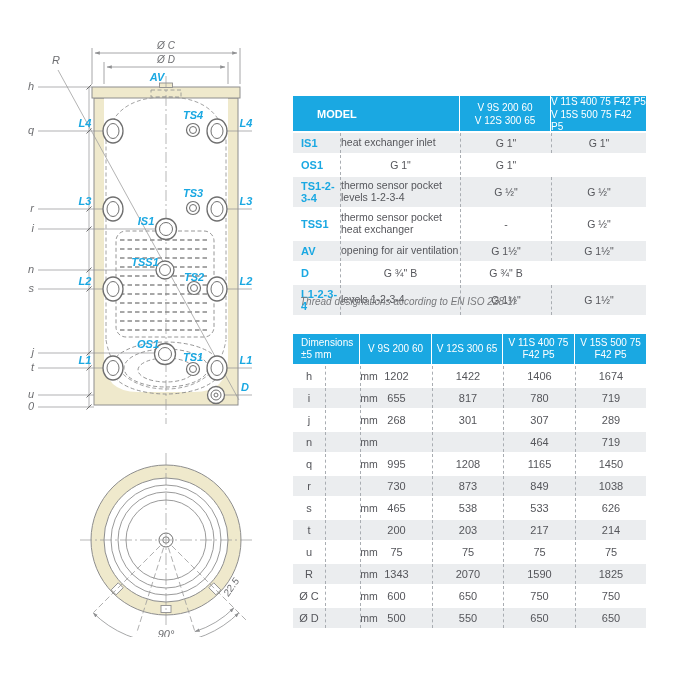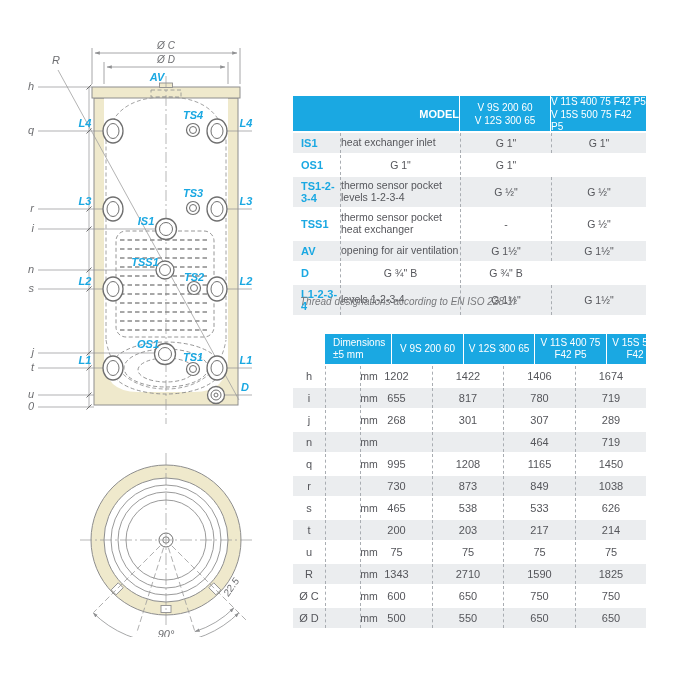--- a/index.html
+++ b/index.html
@@ -10,25 +10,25 @@
   .diagram-svg{position:absolute;left:0;top:0;}
   .dimtext{font:italic 11px "Liberation Sans",sans-serif;fill:#6d6e71;}
   .smalldim{font:italic 10px "Liberation Sans",sans-serif;fill:#6d6e71;}
   .cyanlabel{font:italic bold 11px "Liberation Sans",sans-serif;fill:#1aa8e2;}
 
   
   .model-table{position:absolute;left:293px;top:96px;width:353px;}
   .dims-table{position:absolute;left:293px;top:334px;width:353px;}
   .t-header{display:grid;background:#1aa8e2;color:#fff;}
   .model-table .t-header{grid-template-columns:167px 91px 95px;height:35px;}
-  .dims-table .t-header{grid-template-columns:67px 72px 71px 72px 71px;height:30px;margin-left:32px;}
+  .dims-table .t-header{grid-template-columns:67px 72px 71px 72px 71px;height:30px;}
   .h-cell{display:flex;flex-direction:column;justify-content:center;align-items:center;
           font-size:10px;line-height:1.25;border-right:1px solid #fff;}
   .h-cell:last-child{border-right:none;}
-  .h-cell.left{align-items:flex-end;font-weight:bold;font-size:11px;}
+  .h-cell.left{align-items:flex-start;font-weight:bold;font-size:11px;margin-left:24px;}
   .h-cell.left2{align-items:flex-start;padding-left:8px;font-weight:normal;}
   .t-body{display:block;margin-top:2px;}
   .m-row{display:grid;grid-template-columns:47px 120px 91px 95px;min-height:20px;
          border-bottom:2px solid #fff;align-items:center;}
   .d-row{display:grid;grid-template-columns:32px 35px 72px 71px 72px 71px;height:20px;
          border-bottom:2px solid #fff;align-items:center;}
   .stripe{background:#ebedef;}
   .cell{font-size:10.5px;color:#55565b;padding:3px 0;}
   .cell.code{color:#1aa8e2;font-weight:bold;padding-left:8px;font-size:11px;}
   .cell.desc{padding-left:0;line-height:1.12;border-left:1px dashed #a9adb2;align-self:stretch;display:flex;align-items:center;}
@@ -411,21 +411,21 @@
       <div class="cell dval">75</div>
       <div class="cell dval">75</div>
       <div class="cell dval">75</div>
       <div class="cell dval">75</div>
     </div>
 
     <div class="d-row stripe">
       <div class="cell dim">R</div>
       <div class="cell unit">mm</div>
       <div class="cell dval">1343</div>
-      <div class="cell dval">2710</div>
+      <div class="cell dval">2070</div>
       <div class="cell dval">1590</div>
       <div class="cell dval">1825</div>
     </div>
 
     <div class="d-row">
       <div class="cell dim">Ø C</div>
       <div class="cell unit">mm</div>
       <div class="cell dval">600</div>
       <div class="cell dval">650</div>
       <div class="cell dval">750</div>

